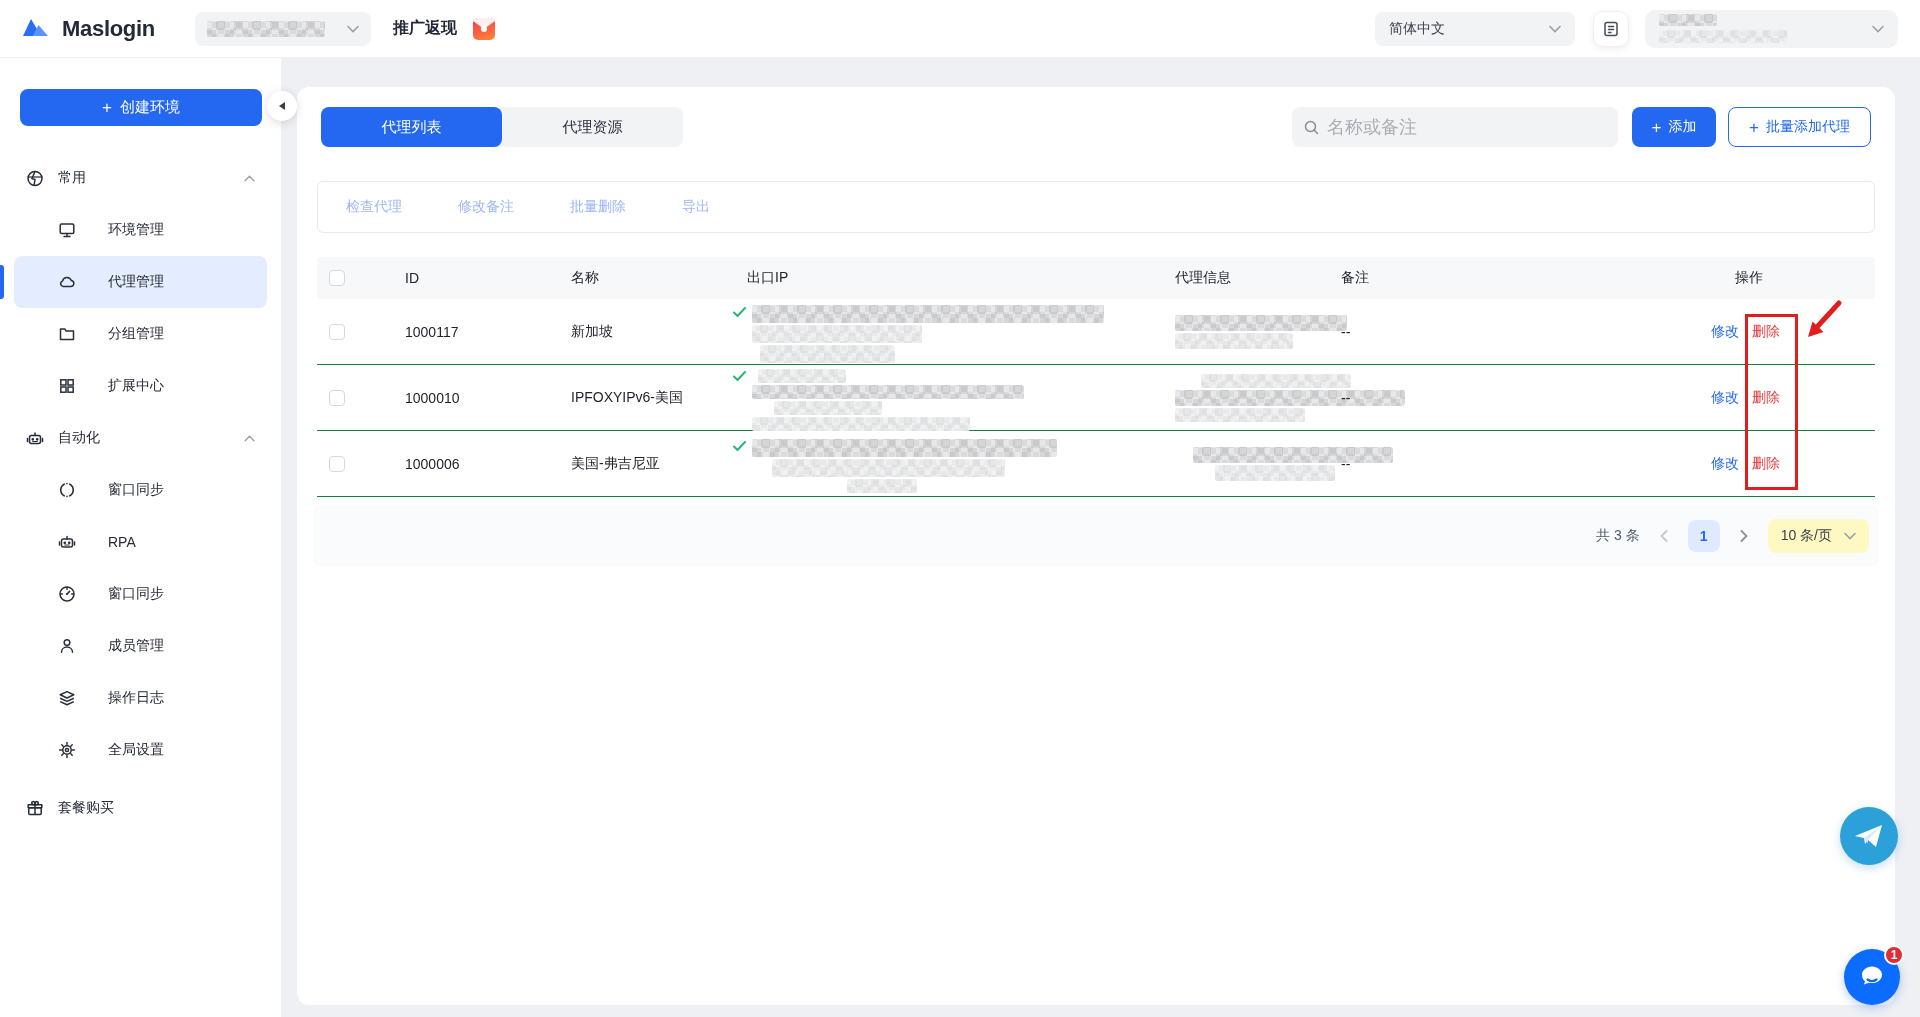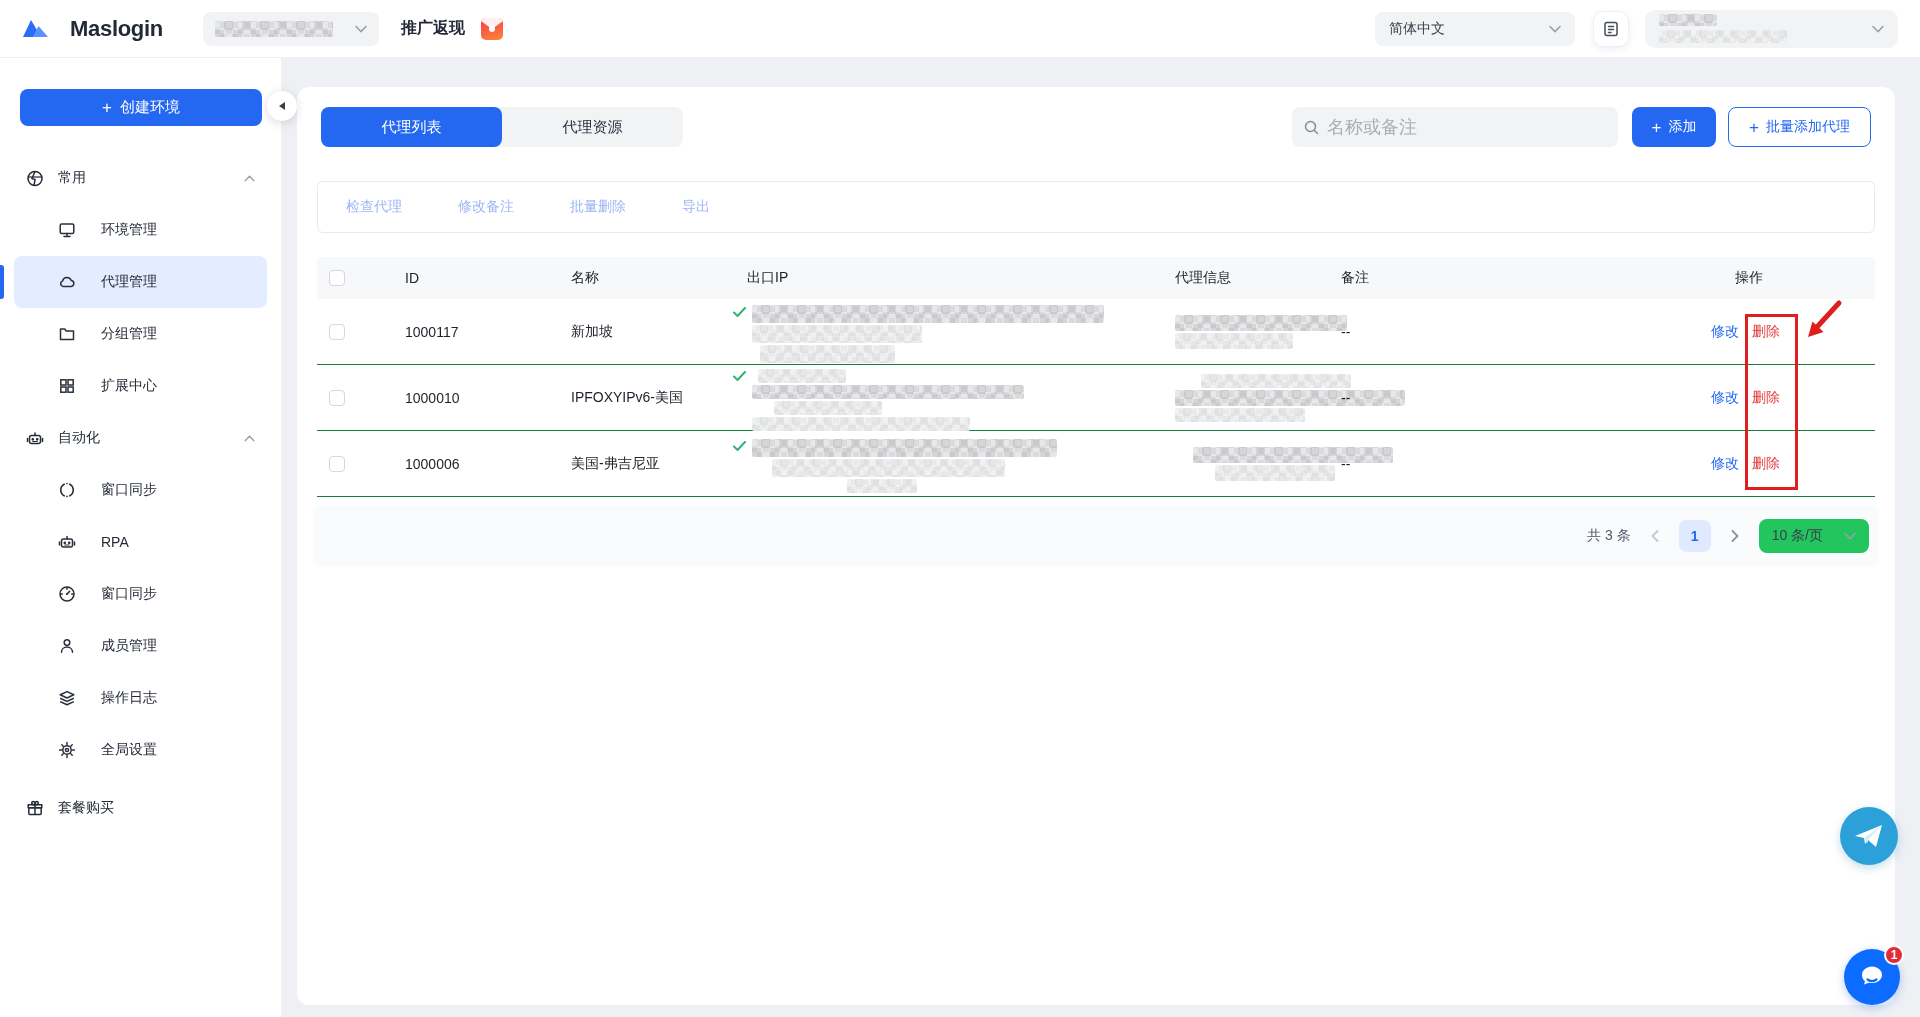--- a/index.html
+++ b/index.html
@@ -6,21 +6,21 @@
   html,body{width:1920px;height:1017px;overflow:hidden}
   body{
     font-family:"Liberation Sans","DejaVu Sans",sans-serif;
     background:#eef0f4;color:#1d2129;position:relative;font-size:14px;
   }
   
   .app-header{
     height:57px;background:#fff;display:flex;align-items:center;
     padding:0 22px;box-shadow:0 1px 0 #f0f1f4;position:relative;z-index:5;
   }
-  .brand{display:flex;align-items:center;gap:21px}
+  .brand{display:flex;gap:13px}
   .brand-name{font-size:22px;font-weight:800;color:#232936;letter-spacing:-.3px}
   .ws-pill{
     margin-left:40px;width:176px;height:34px;background:#f2f3f5;border-radius:8px;
     display:flex;align-items:center;padding:0 12px;cursor:pointer;
   }
   .ws-pill .mz{width:118px;height:16px}
   .ws-pill .chev{margin-left:auto}
   .promo{display:flex;align-items:center;gap:16px;margin-left:22px;cursor:pointer}
   .promo-text{font-size:16px;font-weight:700;color:#232936}
   .red-packet{
@@ -68,21 +68,21 @@
   .nav{display:flex;flex-direction:column;padding:0 14px}
   .nav-row{
     display:flex;align-items:center;height:52px;border-radius:8px;cursor:pointer;
     position:relative;color:#252b37;
   }
   .nav-section{padding:0 12px;font-size:14px}
   .nav-section .chev{margin-left:auto}
   .nav-item{padding-left:44px;font-size:14px}
   .nav-item .nav-icon{color:#2a2f3a}
   .nav-icon{display:flex;width:18px;justify-content:center}
-  .nav-label{margin-left:25px}
+  .nav-label{margin-left:32px}
   .nav-section .nav-label{margin-left:14px}
   .nav-item.active{background:#e4edff}
   .nav-item.active::before{
     content:"";position:absolute;left:-14px;top:9px;bottom:9px;width:4px;
     background:#2468f2;border-radius:0 3px 3px 0;
   }
   .nav-footer{margin-top:6px;padding:0 12px}
   
   .content{flex:1;padding:30px 25px 12px 15px;position:relative}
   .card{
@@ -179,22 +179,22 @@
     display:flex;align-items:center;justify-content:flex-end;gap:16px;padding-right:10px;
   }
   .pager-total{color:#4e5969}
   .pg-arrow{color:#c3c7cf;display:flex;cursor:pointer;padding:4px}
   .pg-arrow.next{color:#8d939e}
   .pg-num{
     width:32px;height:32px;border-radius:8px;background:#dfeafe;color:#2468f2;
     font-weight:700;display:flex;align-items:center;justify-content:center;cursor:pointer;
   }
   .pg-size{
-    height:34px;background:#22c55e;border-radius:8px;display:flex;align-items:center;
-    gap:21px;padding:0 13px;color:#3a3f4a;cursor:pointer;
+    height:34px;background:#fef9c3;border-radius:8px;display:flex;align-items:center;
+    gap:12px;padding:0 13px;color:#3a3f4a;cursor:pointer;
   }
   
   .anno-box{
     position:absolute;left:1448px;top:227px;width:53px;height:176px;
     border:3px solid #e01e1e;pointer-events:none;
   }
   .anno-arrow{position:absolute;left:1498px;top:212px;pointer-events:none}
   
   .fab{
     position:absolute;border-radius:50%;display:flex;align-items:center;

